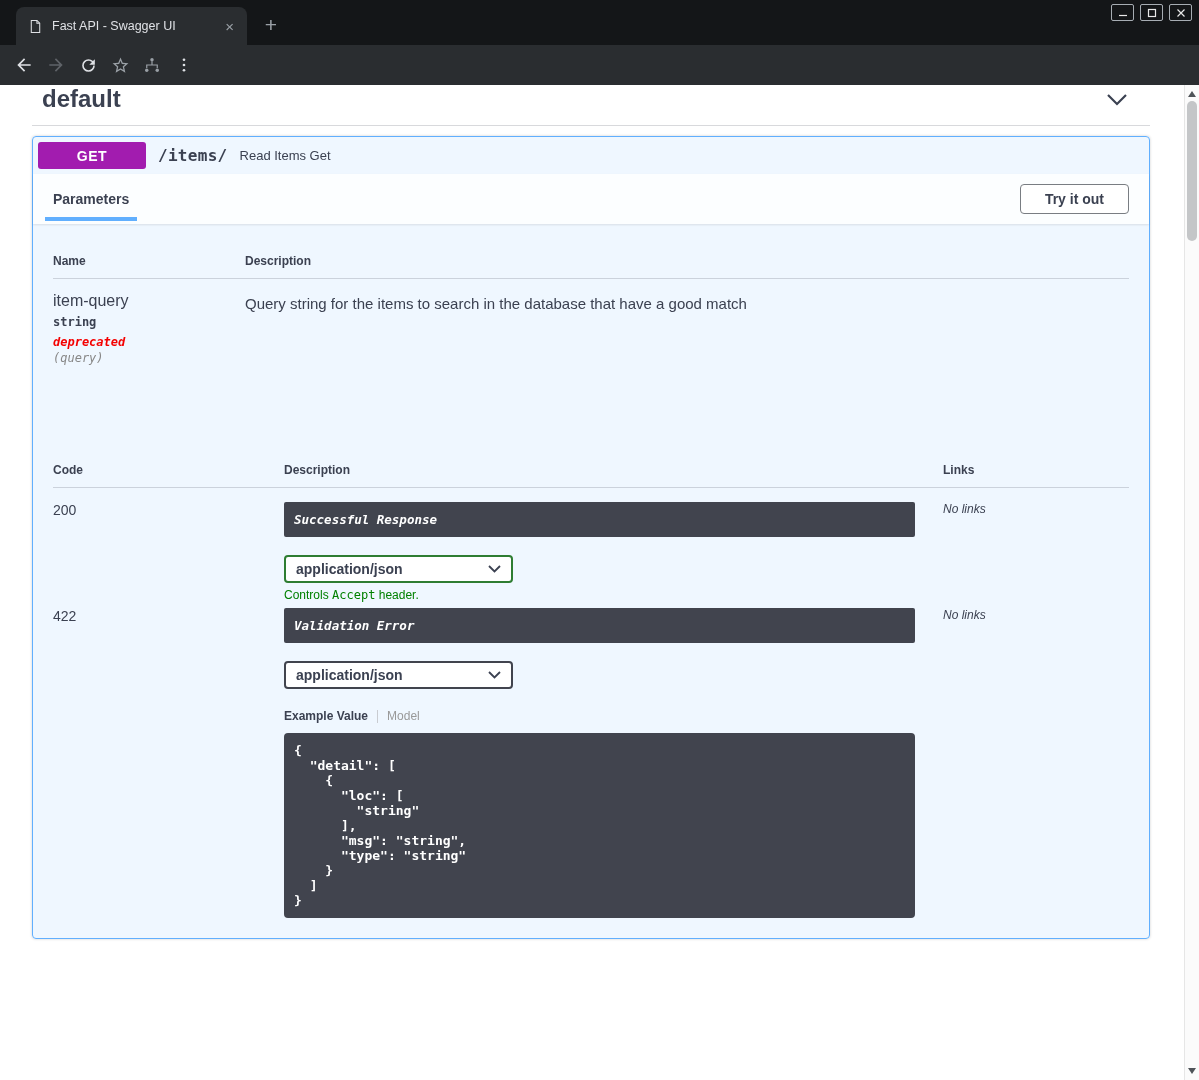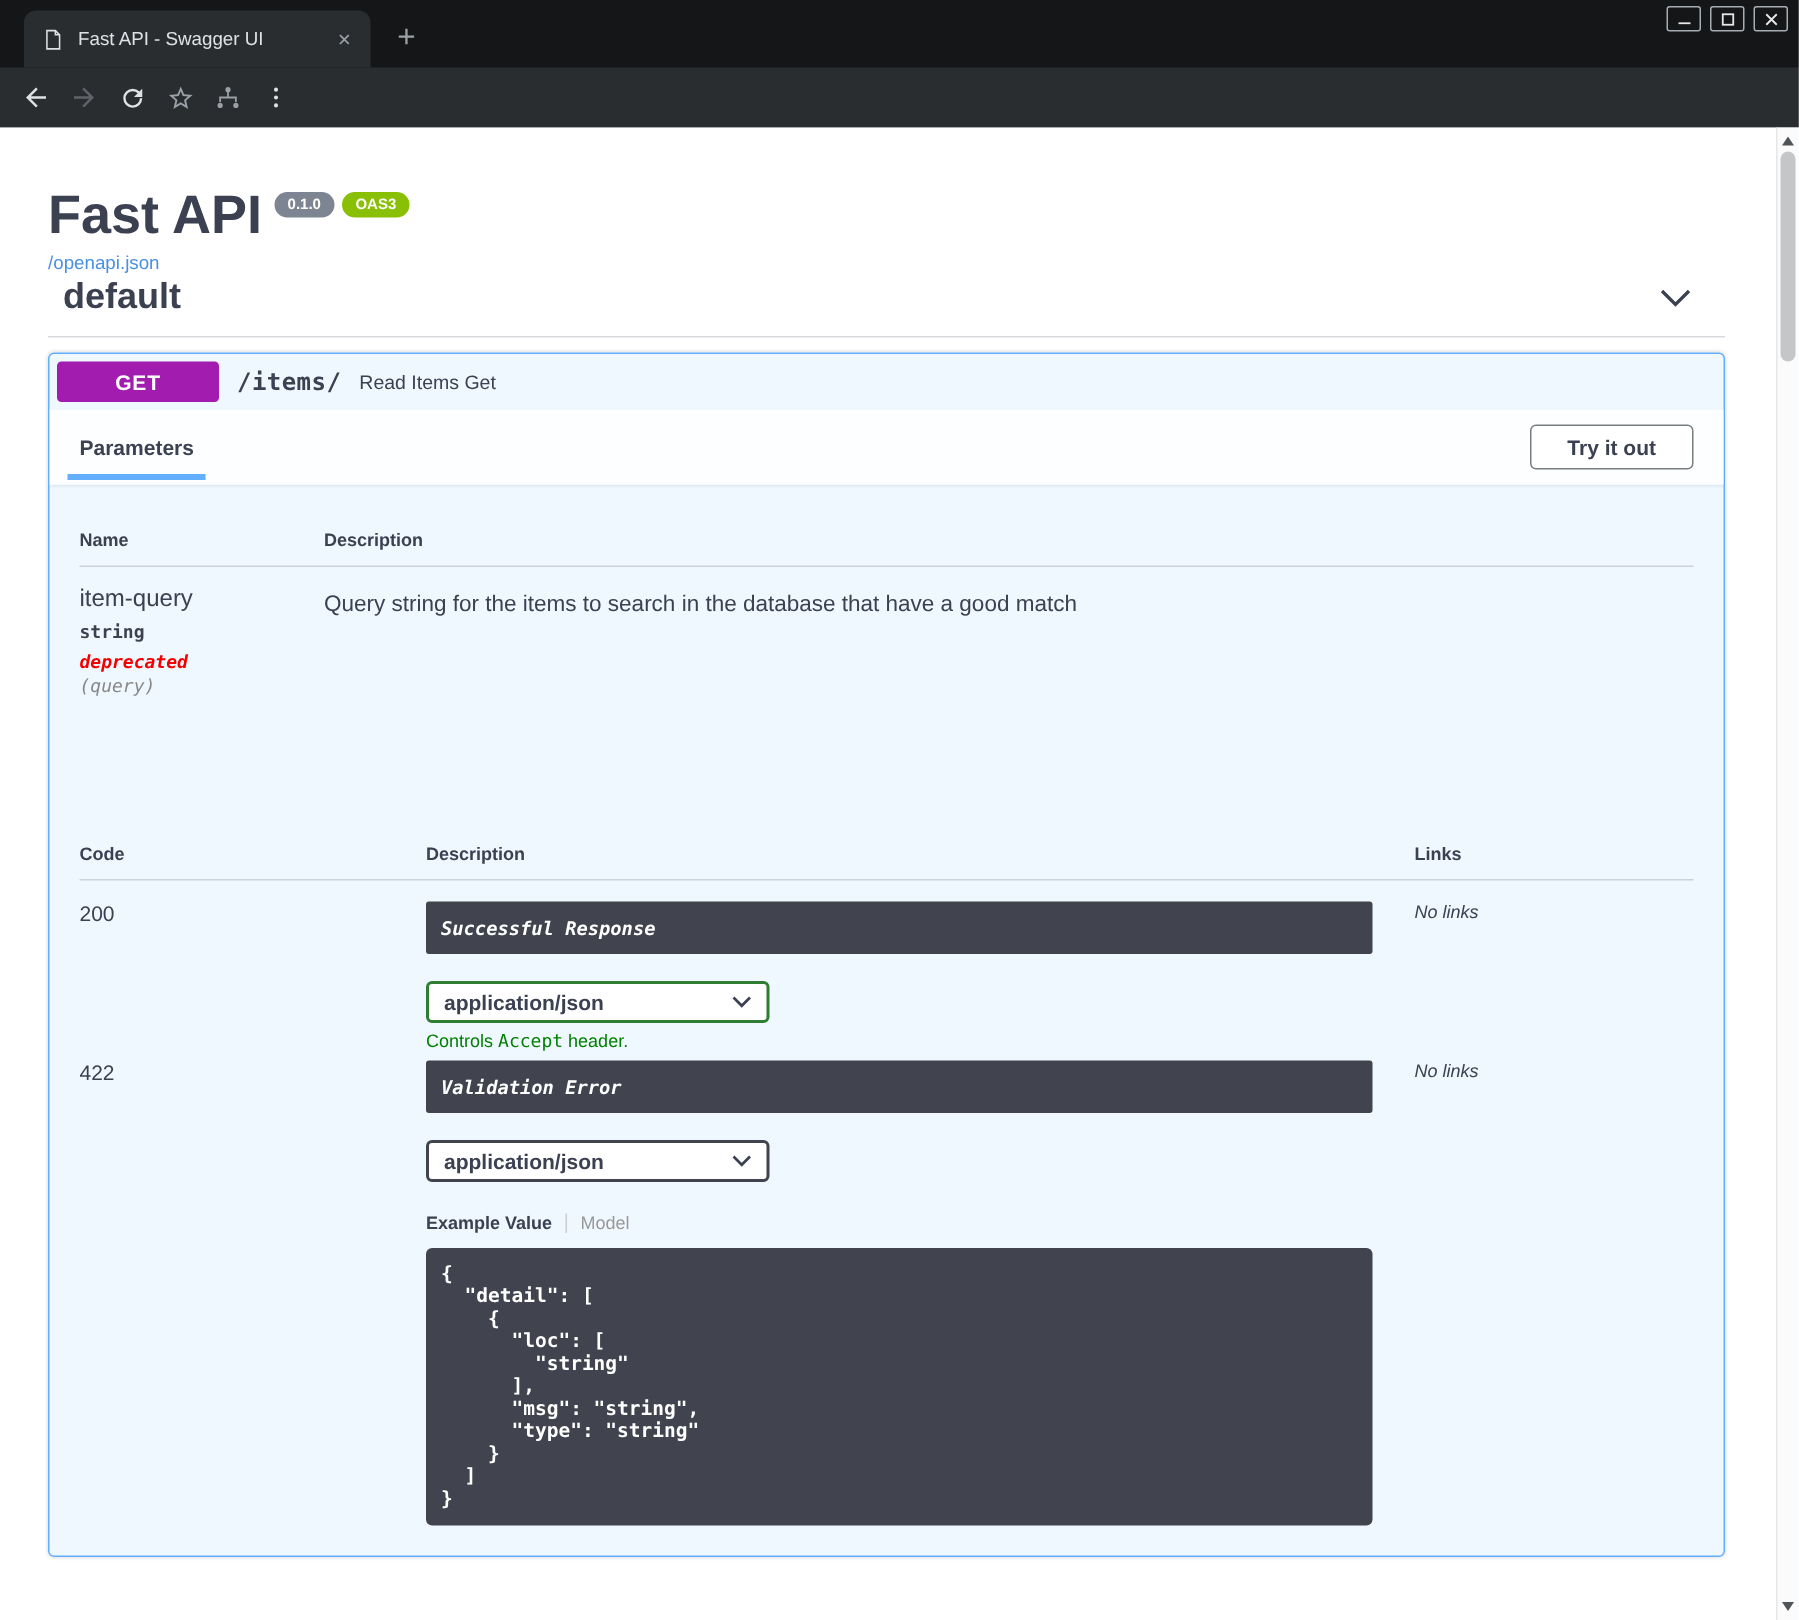--- a/index.html
+++ b/index.html
@@ -72,21 +72,21 @@
   .section-title { font-size:14px; font-weight:700; color:#3b4151; }
   .params-tab { position:relative; }
   .params-tab::after { content:""; position:absolute; left:-8px; right:-8px; bottom:-14px;
                        height:4px; background:#61affe; }
   .try-btn { border:1px solid #797d82; border-radius:4px; background:#fff; padding:6px 24px;
              font-size:14px; font-weight:600; color:#3b4151; }
 
   .params-body { padding:30px 20px 70px; }
   .thead { display:flex; font-size:12px; font-weight:700; color:#3b4151;
            padding-bottom:10px; border-bottom:1px solid rgba(59,65,81,.2); }
-  .col-name { width:163px; }
+  .col-name { width:192px; }
   .col-flex { flex:1; }
   .param-row { display:flex; padding-top:13px; }
   .param-name { font-size:16px; color:#3b4151; }
   .param-type { margin-top:5px; font-size:12px; font-weight:700; font-family:"DejaVu Sans Mono", monospace; }
   .param-deprecated { margin-top:6px; font-size:12px; font-style:italic; font-weight:600;
                       color:#f40000; font-family:"DejaVu Sans Mono", monospace; }
   .param-in { margin-top:2px; font-size:12px; font-style:italic; color:#888;
               font-family:"DejaVu Sans Mono", monospace; }
   .param-desc { font-size:15px; padding-top:3px; color:#3b4151; }
 
@@ -196,28 +196,20 @@
         <div class="tri-up"></div>
       </div>
     <div class="sb-thumb"></div>
     <div class="sb-down">
         <div class="tri-down"></div>
       </div>
   </div>
 
   <div class="swagger">
 
-    <div class="info">
-      <div class="api-title">
-        <span>Fast API</span>
-        <span class="badge badge-version">0.1.0</span>
-        <span class="badge badge-oas">OAS3</span>
-      </div>
-      <a class="spec-link" href="#">/openapi.json</a>
-    </div>
 
     <div class="tag-header">
       <span class="tag-name">default</span>
       <span style="display:flex;">
         <svg width="22" height="13" viewBox="0 0 22 13">
             <path d="M2 2l9 9 9-9" stroke="#3b4151" stroke-width="2.2" fill="none"></path>
           </svg>
       </span>
     </div>
 

